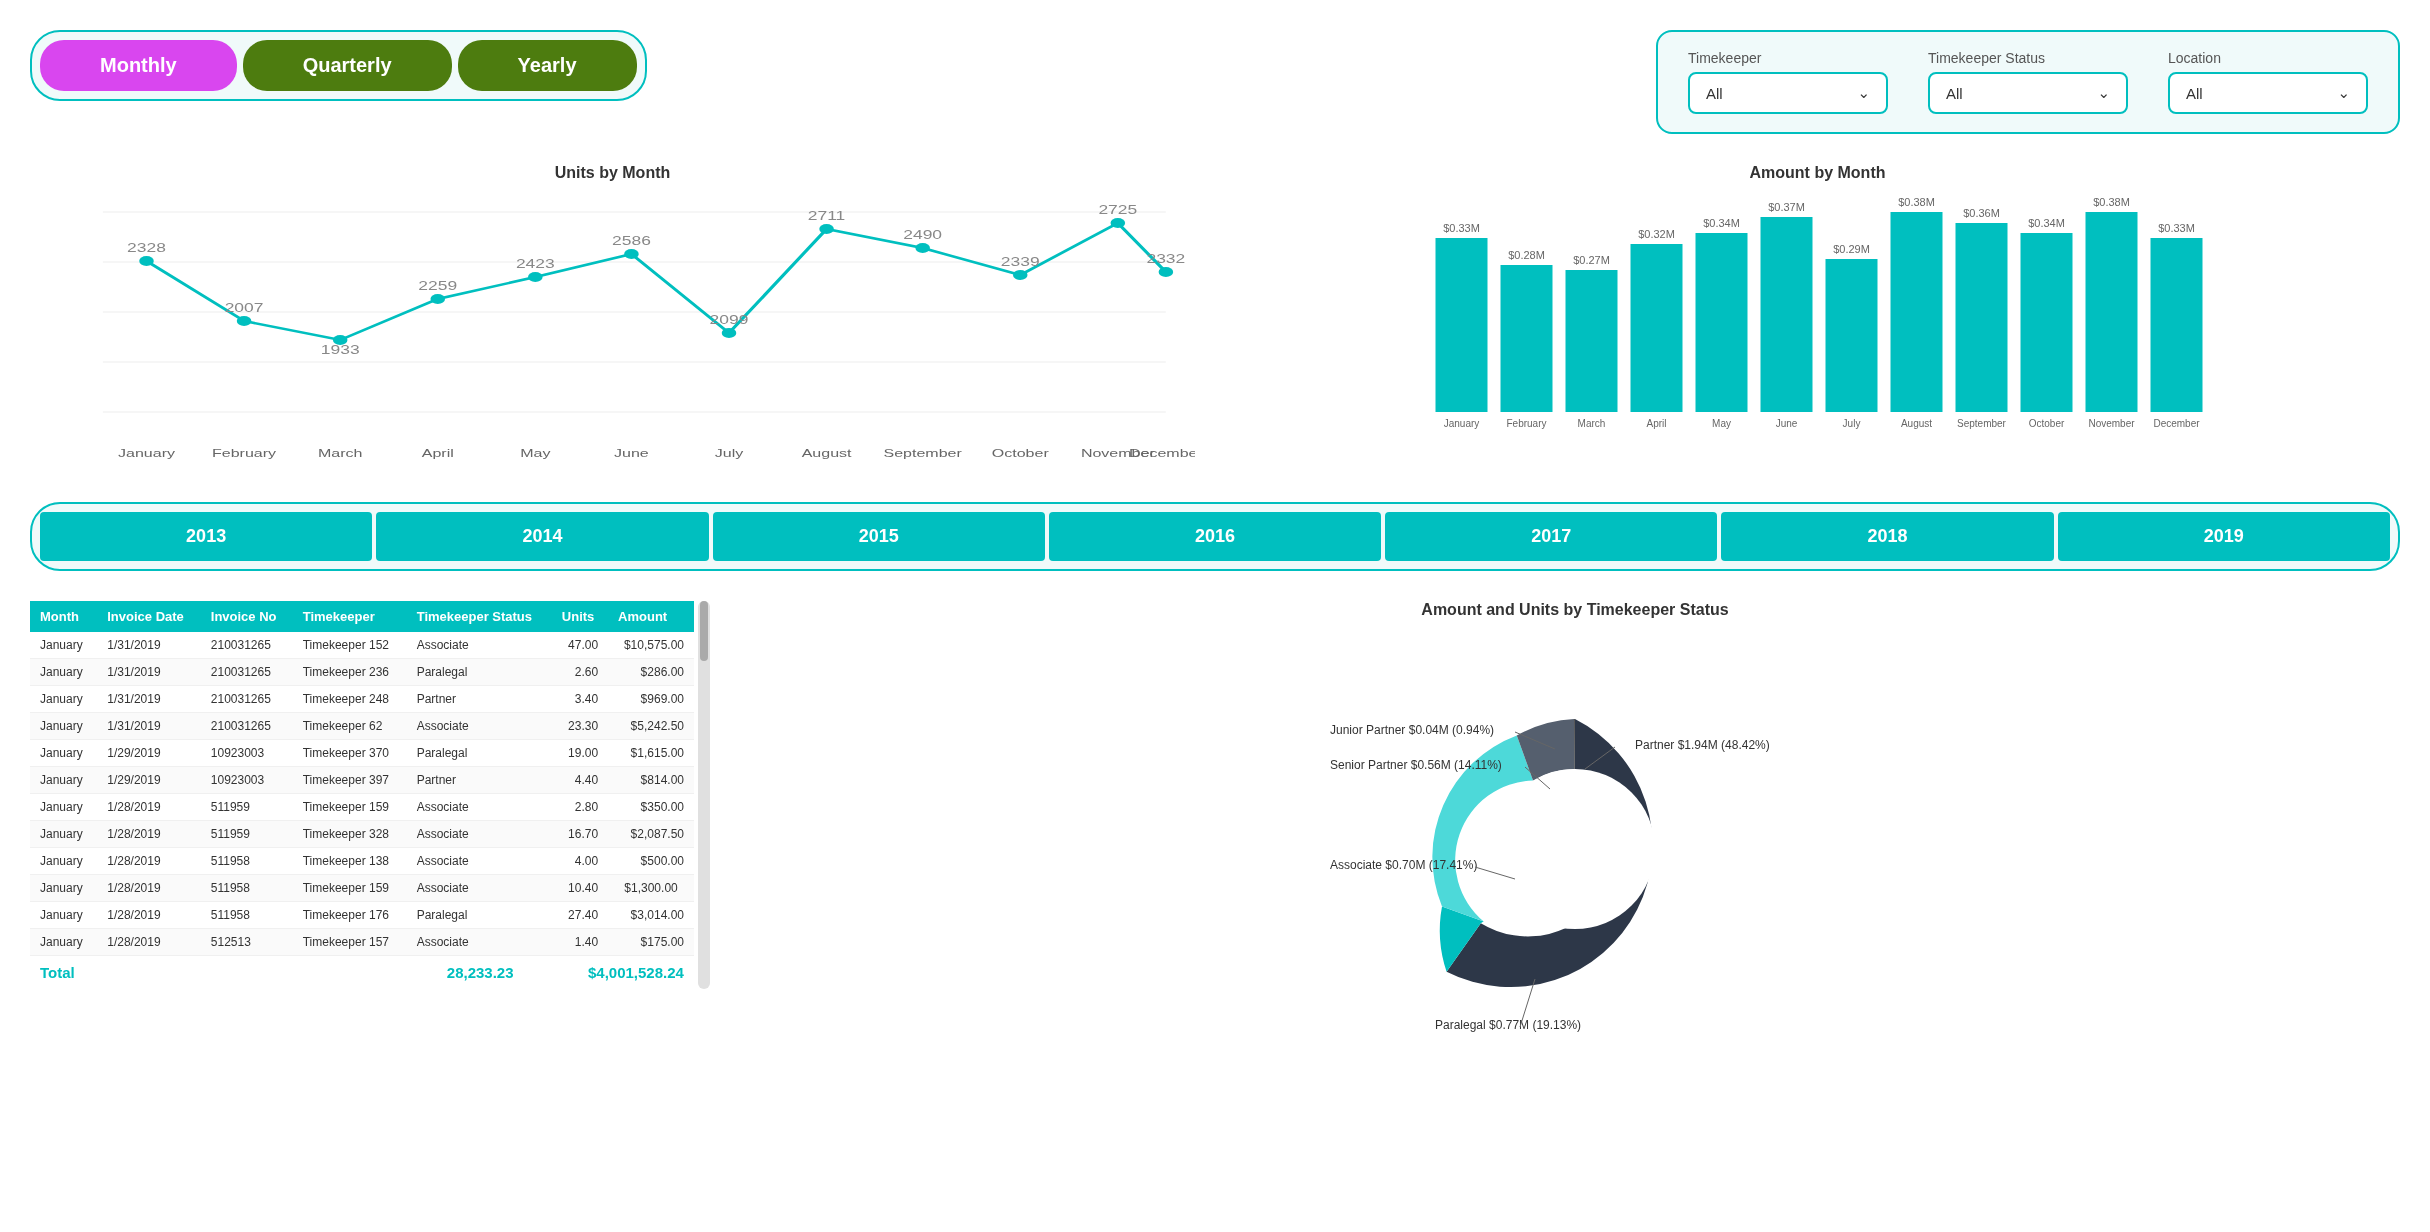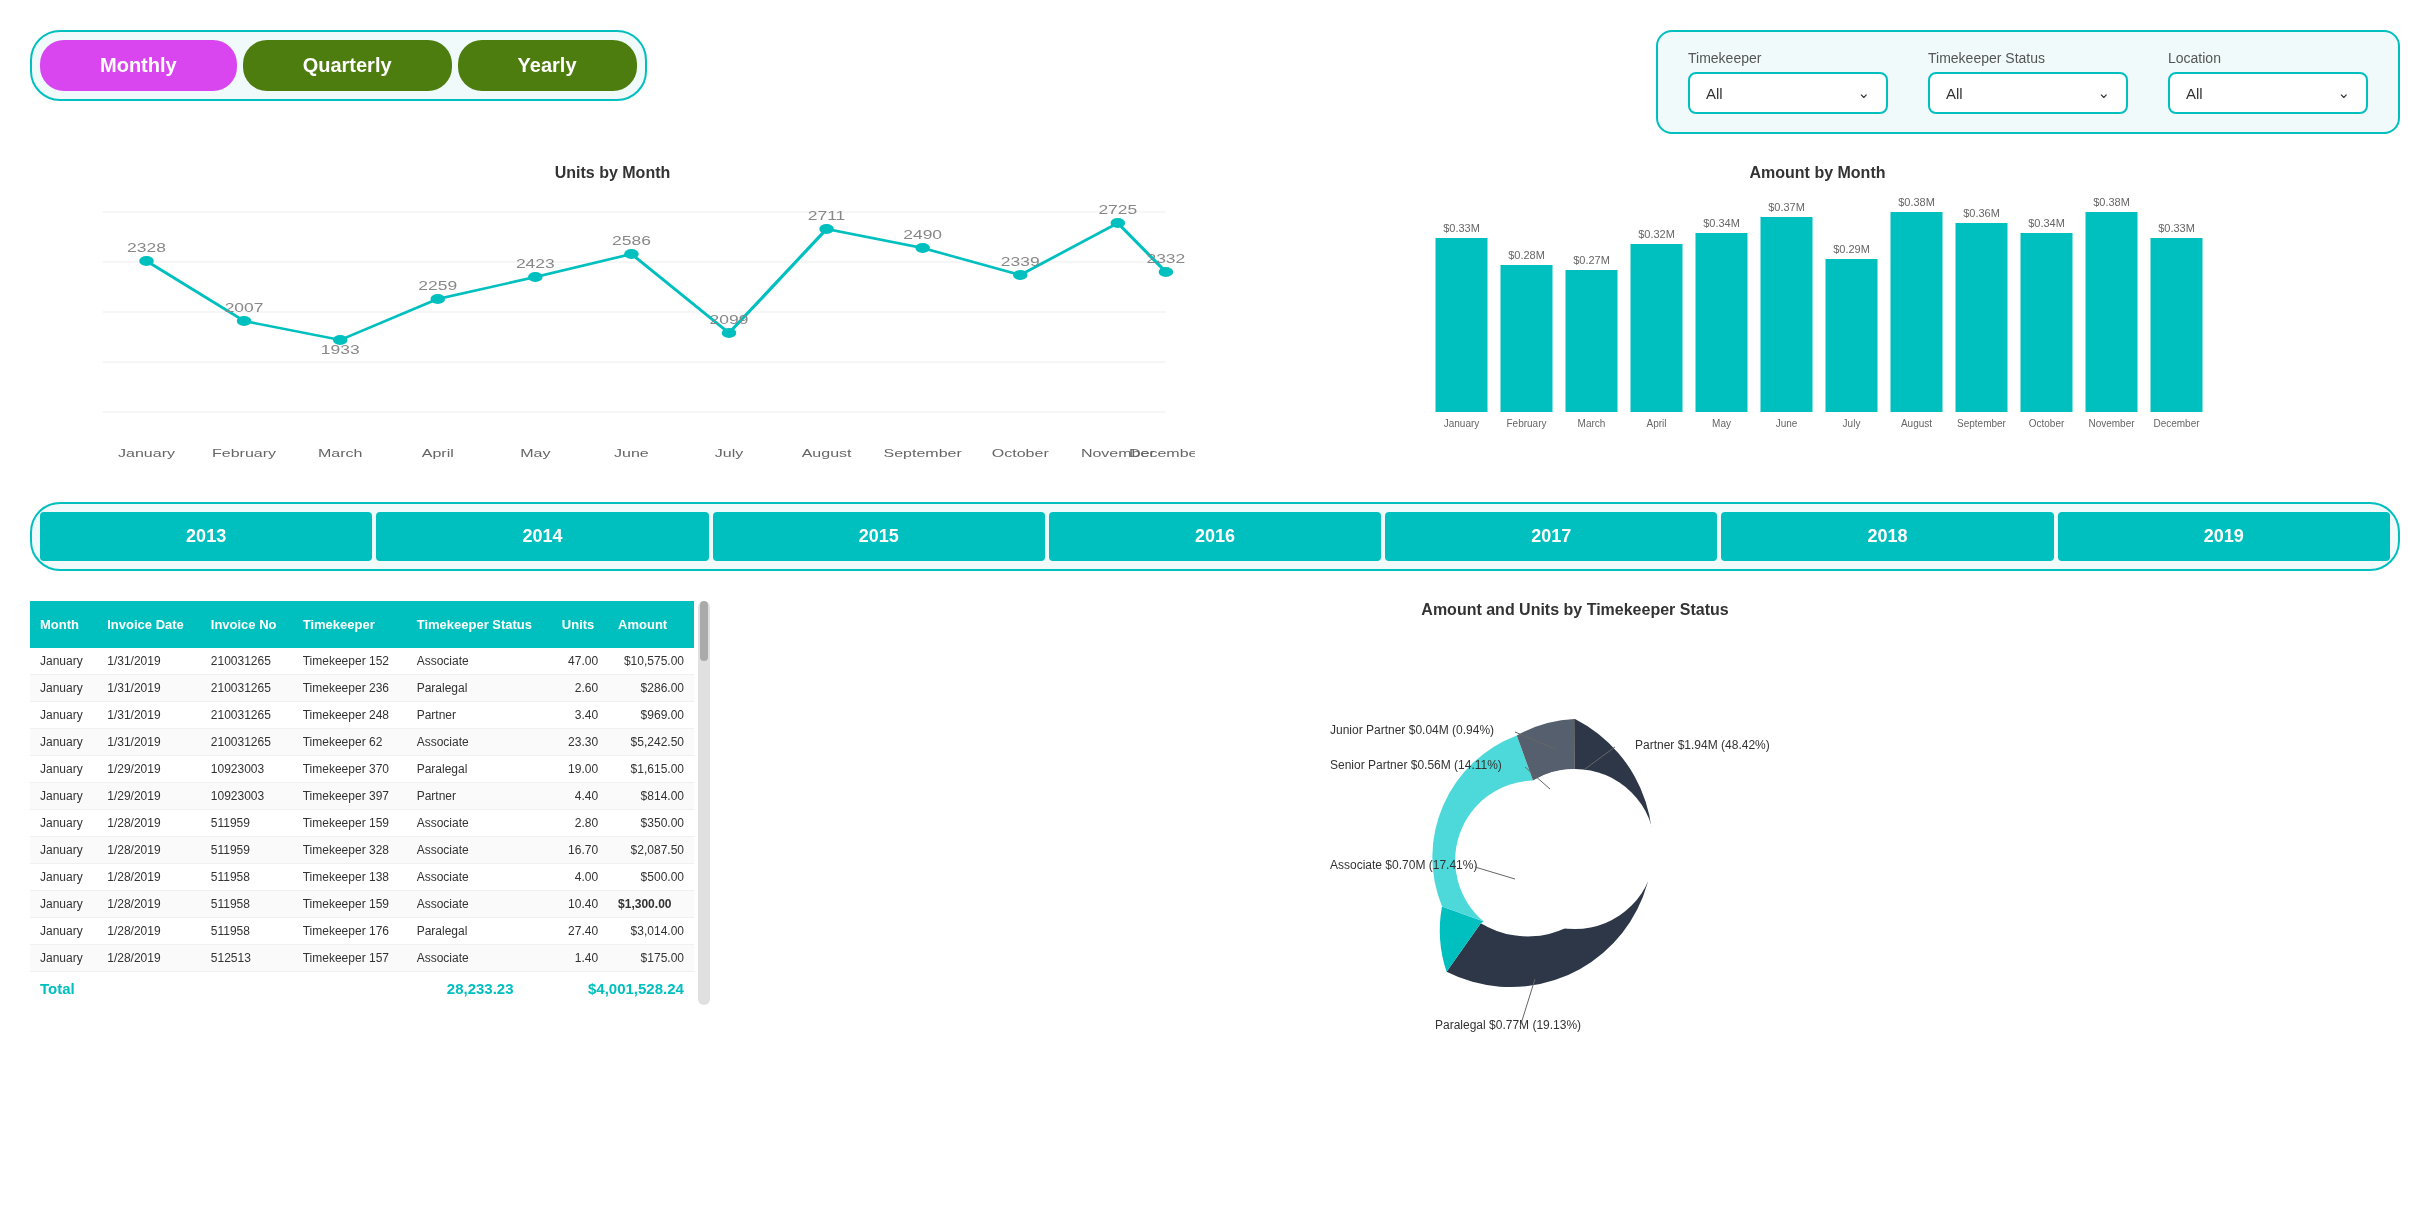--- a/index.html
+++ b/index.html
@@ -31,21 +31,21 @@
     
     .year-selector { border: 2px solid #00bfbf; border-radius: 30px; padding: 6px; display: flex; margin-bottom: 30px; background: #f0fafa; }
     .year-btn { flex: 1; padding: 14px; text-align: center; background: #00bfbf; color: #fff; font-size: 18px; font-weight: 600; cursor: pointer; border: none; border-radius: 4px; margin: 2px; }
 
     
     .bottom-row { display: flex; gap: 40px; }
 
     
     .table-container { flex: 0 0 680px; }
     .data-table { width: 100%; border-collapse: collapse; }
-    .data-table th { background: #00bfbf; color: #fff; padding: 16px 10px; text-align: left; font-size: 13px; font-weight: 600; }
+    .data-table th { background: #00bfbf; color: #fff; padding: 8px 10px; text-align: left; font-size: 13px; font-weight: 600; }
     .data-table td { padding: 6px 10px; font-size: 12px; border-bottom: 1px solid #f0f0f0; }
     .data-table tr:nth-child(even) td { background: #fafafa; }
     .table-footer { display: flex; justify-content: space-between; padding: 8px 10px; font-weight: 700; font-size: 15px; color: #00bfbf; }
     .scrollbar-hint { width: 12px; background: #e0e0e0; border-radius: 6px; margin-left: 4px; position: relative; }
     .scrollbar-thumb { width: 8px; height: 60px; background: #aaa; border-radius: 4px; position: absolute; top: 0; left: 2px; }
     .table-scroll-wrap { display: flex; }
 
     
     .donut-container { flex: 1; display: flex; flex-direction: column; align-items: center; }
     .donut-title { font-size: 16px; font-weight: 600; margin-bottom: 20px; }
@@ -329,21 +329,21 @@
                   <td style="text-align: right;">4.00</td>
                   <td style="text-align: right;">$500.00</td>
                 </tr>
                 <tr>
                   <td>January</td>
                   <td>1/28/2019</td>
                   <td>511958</td>
                   <td>Timekeeper 159</td>
                   <td>Associate</td>
                   <td style="text-align: right;">10.40</td>
-                  <td style="text-align: left; font-weight: bold;">$1,300.00</td>
+                  <td style="text-align: center;">$1,300.00</td>
                 </tr>
                 <tr>
                   <td>January</td>
                   <td>1/28/2019</td>
                   <td>511958</td>
                   <td>Timekeeper 176</td>
                   <td>Paralegal</td>
                   <td style="text-align: right;">27.40</td>
                   <td style="text-align: right;">$3,014.00</td>
                 </tr>

